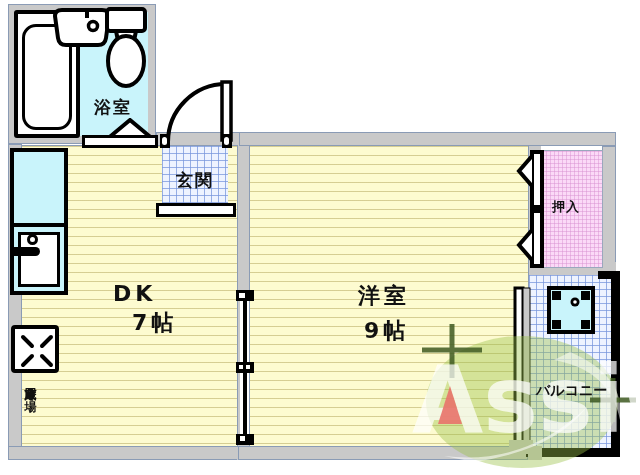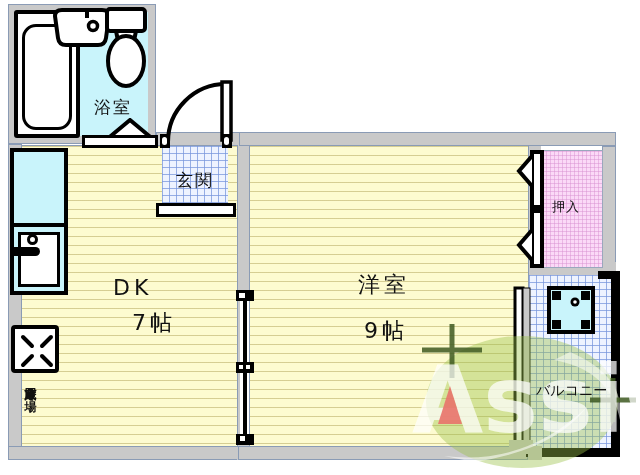--- a/index.html
+++ b/index.html
@@ -33,21 +33,21 @@
     background-color:#fbd9f7;
     background-image:
       repeating-linear-gradient(to right, rgba(214,140,206,.45) 0 1px, rgba(0,0,0,0) 1px 4px),
       repeating-linear-gradient(to bottom, rgba(214,140,206,.45) 0 1px, rgba(0,0,0,0) 1px 4px);
     border:1px solid #9aa7bd;
   }
   .white{background:#fff;}
 
   
   .lbl{
-    position:absolute;color:#111;font-weight:400;letter-spacing:2px;
+    position:absolute;color:#111;font-weight:700;letter-spacing:2px;
     font-family:"DejaVu Sans","Liberation Sans",sans-serif;
     white-space:nowrap;line-height:1;
   }
   .lbl-sm{font-size:13px;letter-spacing:1px;}
   .lbl-md{font-size:17px;}
   .lbl-big{font-size:22px;letter-spacing:4px;}
   .lbl-vert{
     writing-mode:vertical-rl;text-orientation:upright;
     font-size:12px;font-weight:700;letter-spacing:0px;line-height:1.05;
   }
@@ -222,25 +222,25 @@
       <text x="8" y="116" font-family="'DejaVu Sans','Liberation Sans',sans-serif" font-size="92" font-weight="bold" fill="#ffffff" opacity="0.72">Assist</text>
 
       <path d="M34 108 L46 70 L58 108 Z" fill="#e8726a" opacity="0.9"></path>
     </svg>
   </div>
 
   <div class="lbl lbl-md" style="left:94px;top:99px;">浴室</div>
 
   <div class="lbl lbl-md" style="left:176px;top:172px;text-align:right;">玄関</div>
 
-  <div class="lbl lbl-big" style="left:113px;top:277px;">DK</div>
+  <div class="lbl lbl-big" style="left:113px;top:283px;">DK</div>
 
   <div class="lbl lbl-big" style="left:132px;top:312px;">7帖</div>
 
-  <div class="lbl lbl-big" style="left:358px;top:274px;">洋室</div>
+  <div class="lbl lbl-big" style="left:358px;top:285px;">洋室</div>
 
   <div class="lbl lbl-big" style="left:364px;top:320px;">9帖</div>
 
   <div class="lbl lbl-sm" style="left:552px;top:200px;">押入</div>
 
   <div class="lbl lbl-sm" style="left:536px;top:383px;font-size:14px;letter-spacing:0px;">バルコニー</div>
 
   <div class="lbl lbl-vert" style="left:24px;top:378px;">冷蔵庫置き場</div>
 
 </div>

